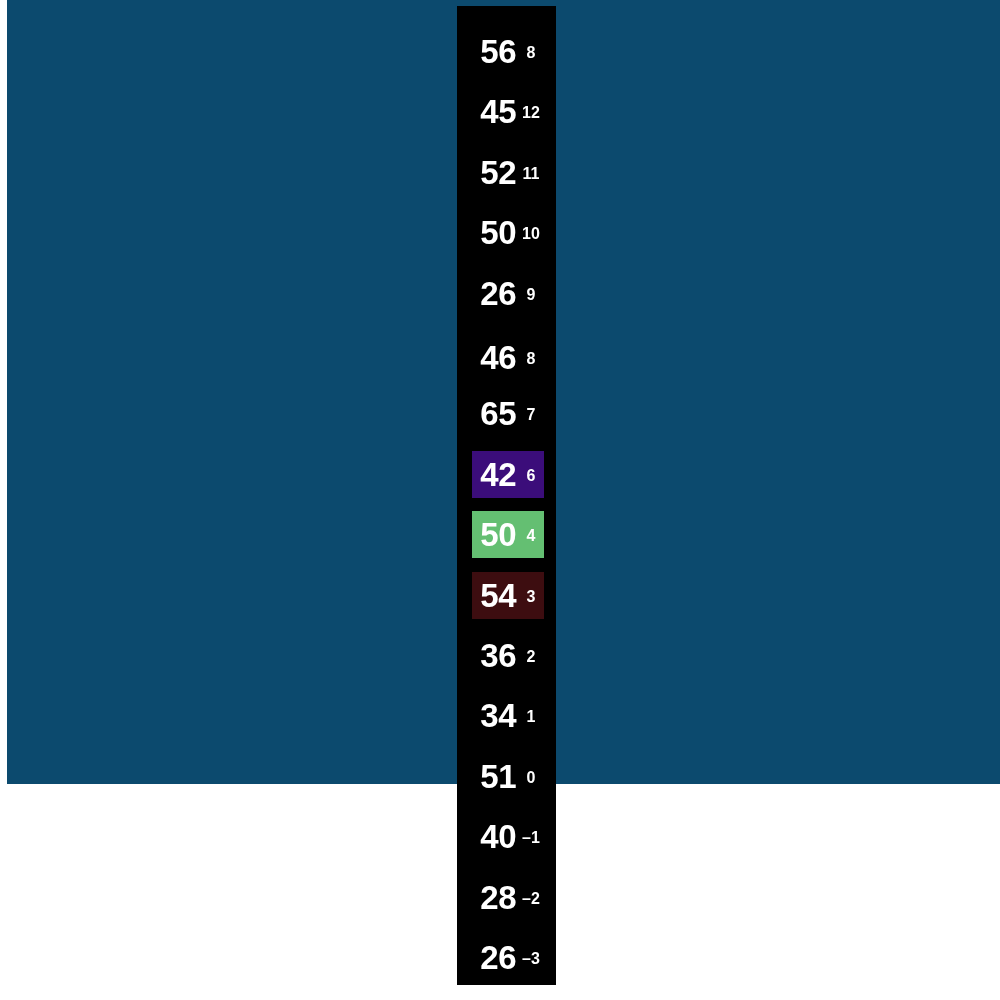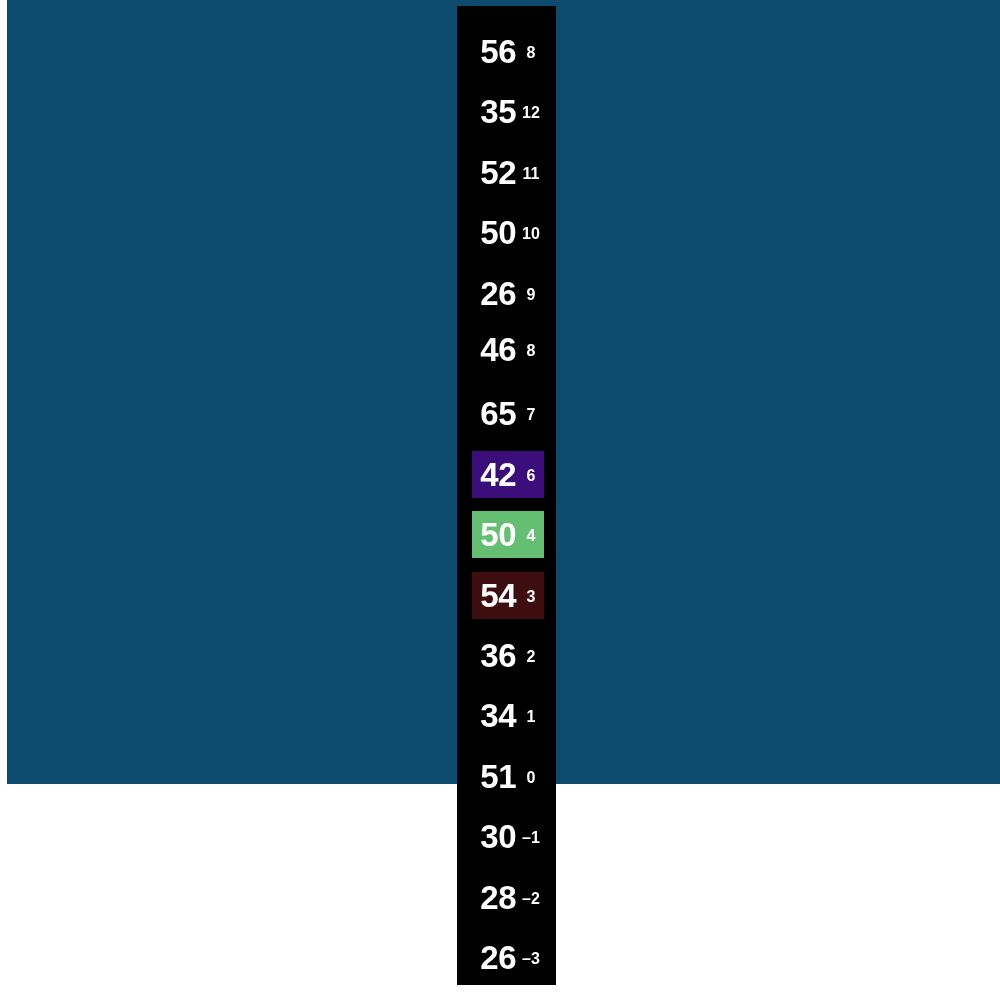--- a/index.html
+++ b/index.html
@@ -92,36 +92,36 @@
 <body>
 
 <div id="stage">
   <div id="strip">
     <div id="rows">
         <div class="row" style="top: 22px;">
           <span class="f-val">56</span>
           <span class="c-val">8</span>
         </div>
         <div class="row" style="top: 82.4px;">
-          <span class="f-val">35</span>
+          <span class="f-val">45</span>
           <span class="c-val">12</span>
         </div>
         <div class="row" style="top: 142.8px;">
           <span class="f-val">52</span>
           <span class="c-val">11</span>
         </div>
         <div class="row" style="top: 203.2px;">
           <span class="f-val">50</span>
           <span class="c-val">10</span>
         </div>
         <div class="row" style="top: 263.6px;">
           <span class="f-val">26</span>
           <span class="c-val">9</span>
         </div>
-        <div class="row" style="top: 320px;">
+        <div class="row" style="top: 328px;">
           <span class="f-val">46</span>
           <span class="c-val">8</span>
         </div>
         <div class="row" style="top: 384.4px;">
           <span class="f-val">65</span>
           <span class="c-val">7</span>
         </div>
         <div class="row" style="top: 444.8px; background: rgb(59, 13, 122);">
           <span class="f-val">42</span>
           <span class="c-val">6</span>
@@ -140,21 +140,21 @@
         </div>
         <div class="row" style="top: 686.4px;">
           <span class="f-val">34</span>
           <span class="c-val">1</span>
         </div>
         <div class="row" style="top: 746.8px;">
           <span class="f-val">51</span>
           <span class="c-val">0</span>
         </div>
         <div class="row" style="top: 807.2px;">
-          <span class="f-val">30</span>
+          <span class="f-val">40</span>
           <span class="c-val">–1</span>
         </div>
         <div class="row" style="top: 867.6px;">
           <span class="f-val">28</span>
           <span class="c-val">–2</span>
         </div>
         <div class="row" style="top: 928px;">
           <span class="f-val">26</span>
           <span class="c-val">–3</span>
         </div>

